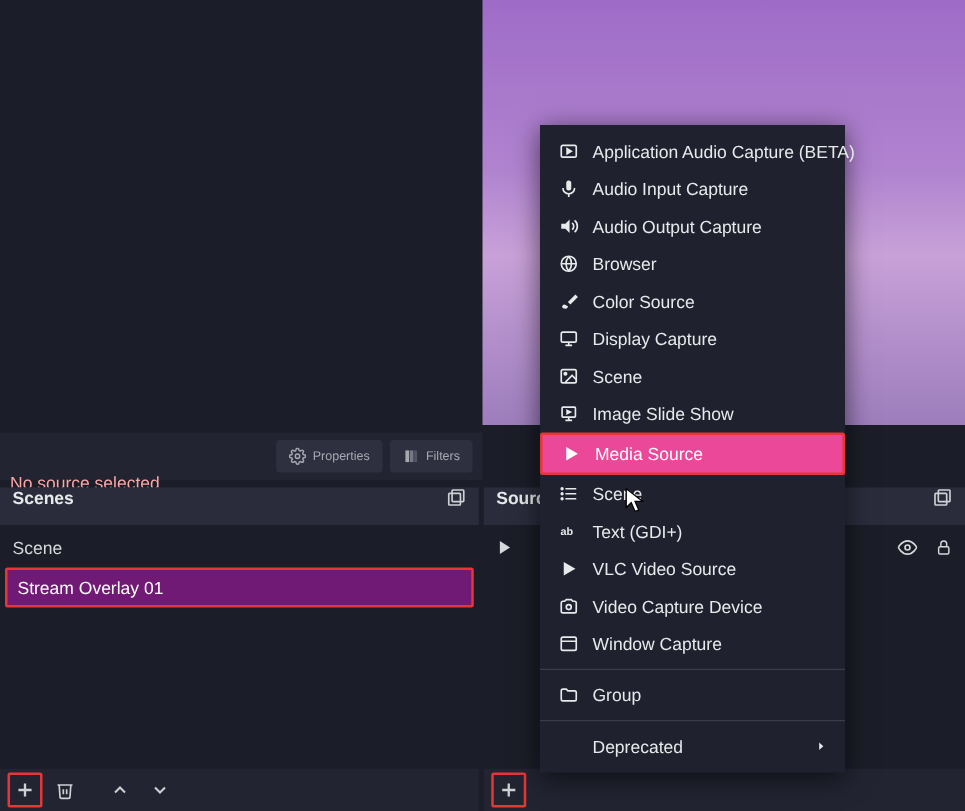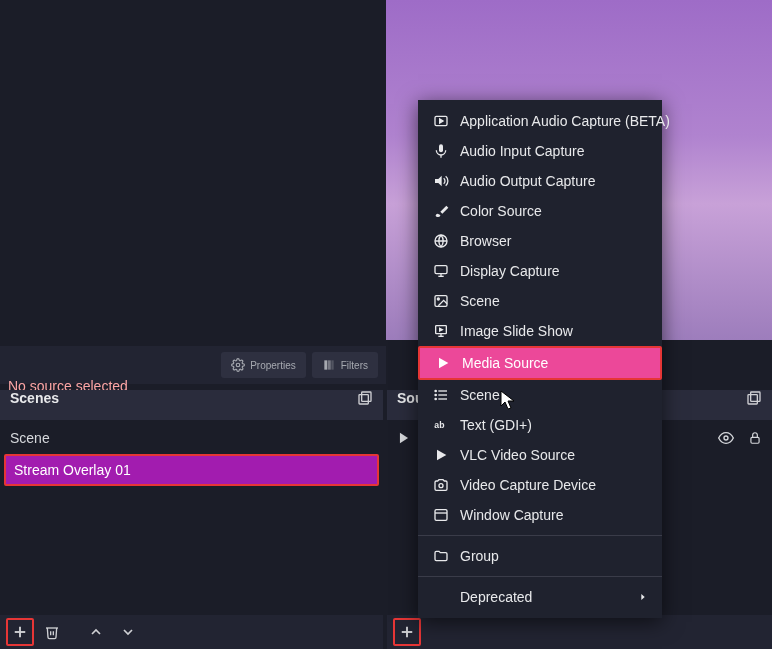--- a/index.html
+++ b/index.html
@@ -86,21 +86,21 @@
 
   .panel-list {
     flex: 1;
     padding-top: 4px;
   }
   .scene-item {
     padding: 6px 10px;
     color: #d6d8dc;
   }
   .scene-item.selected {
-    background: #a21caf;
+    background: #701a75;
     color: #fff;
     border: 2px solid #e63636;
     border-radius: 2px;
     margin: 2px 4px;
     padding: 6px 8px;
   }
 
   .source-row {
     display: flex;
     align-items: center;
@@ -129,21 +129,21 @@
     font-size: 18px;
   }
   .footer-btn.highlight {
     border: 2px solid #e63636;
     border-radius: 2px;
   }
 
   
   .context-menu {
     position: absolute;
-    left: 418px; top: 100px;
+    left: 432px; top: 100px;
     width: 244px;
     background: #1f222e;
     box-shadow: 0 4px 20px rgba(0,0,0,0.6);
     padding: 6px 0;
     z-index: 50;
   }
   .menu-item {
     padding: 6px 14px;
     display: flex;
     align-items: center;
@@ -323,34 +323,34 @@
         <span class="mi-icon">
           <svg width="16" height="16" viewBox="0 0 24 24" fill="currentColor">
             <polygon points="3 9 8 9 13 4 13 20 8 15 3 15"></polygon>
             <path d="M16 8a5 5 0 0 1 0 8M19 5a9 9 0 0 1 0 14" fill="none" stroke="currentColor" stroke-width="2"></path>
           </svg>
         </span>
         <span>Audio Output Capture</span>
       </div>
       <div class="menu-item">
         <span class="mi-icon">
-          <svg width="16" height="16" viewBox="0 0 24 24" fill="currentColor">
-            <path d="M20 4l-9 9 3 3 9-9-3-3zM7 16c-2 0-3 2-3 3 0 1 2 2 4 2s3-1 3-3l-4-2z"></path>
-          </svg>
-        </span>
-        <span>Color Source</span>
-      </div>
-      <div class="menu-item">
-        <span class="mi-icon">
           <svg width="16" height="16" viewBox="0 0 24 24" fill="none" stroke="currentColor" stroke-width="2">
             <circle cx="12" cy="12" r="9"></circle>
             <path d="M3 12h18M12 3a14 14 0 0 1 0 18M12 3a14 14 0 0 0 0 18"></path>
           </svg>
         </span>
         <span>Browser</span>
+      </div>
+      <div class="menu-item">
+        <span class="mi-icon">
+          <svg width="16" height="16" viewBox="0 0 24 24" fill="currentColor">
+            <path d="M20 4l-9 9 3 3 9-9-3-3zM7 16c-2 0-3 2-3 3 0 1 2 2 4 2s3-1 3-3l-4-2z"></path>
+          </svg>
+        </span>
+        <span>Color Source</span>
       </div>
       <div class="menu-item">
         <span class="mi-icon">
           <svg width="16" height="16" viewBox="0 0 24 24" fill="none" stroke="currentColor" stroke-width="2">
             <rect x="3" y="4" width="18" height="12" rx="2"></rect>
             <line x1="8" y1="20" x2="16" y2="20"></line>
             <line x1="12" y1="16" x2="12" y2="20"></line>
           </svg>
         </span>
         <span>Display Capture</span>

